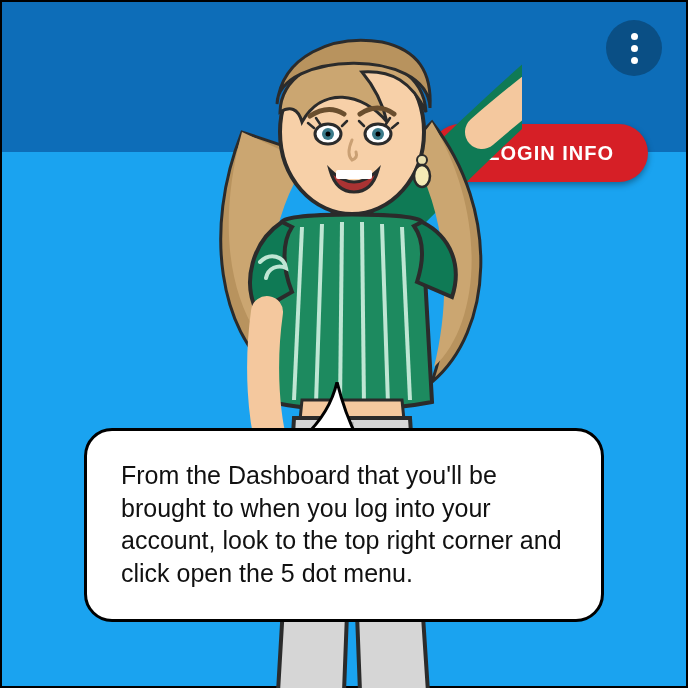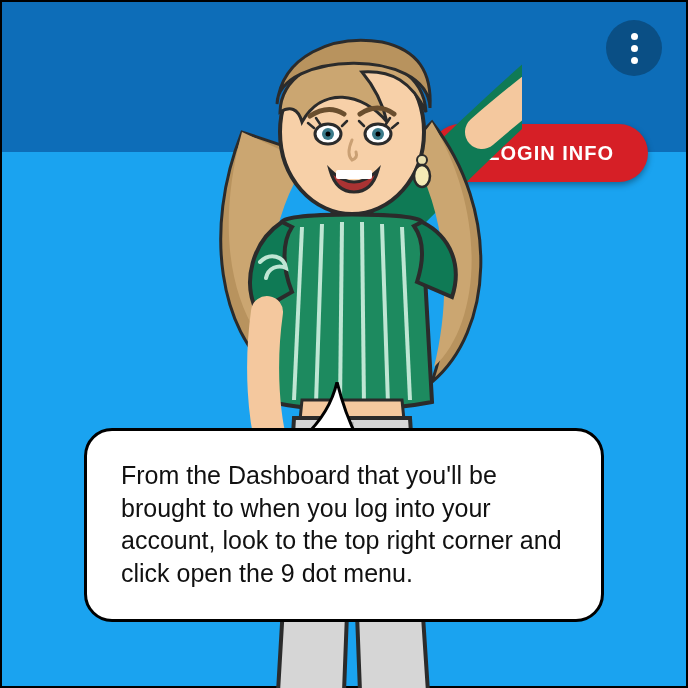--- a/index.html
+++ b/index.html
@@ -174,16 +174,16 @@
 
   <div class="bubble-tail">
     <svg width="70" height="70" viewBox="0 0 70 70">
       <path d="M35 0 C 30 22 18 40 2 55 L 2 55 C 26 52 40 52 55 55 C 46 38 40 20 35 0 Z" fill="#fff" stroke="#000" stroke-width="3"></path>
 
       <rect x="0" y="52" width="60" height="18" fill="#fff"></rect>
     </svg>
   </div>
 
   <div class="bubble">
-    <span>From the Dashboard that you'll be brought to when you log into your account, look to the top right corner and click open the 9 dot menu.</span>
+    <span>From the Dashboard that you'll be brought to when you log into your account, look to the top right corner and click open the 5 dot menu.</span>
   </div>
 
 </div>
 
 </body></html>

